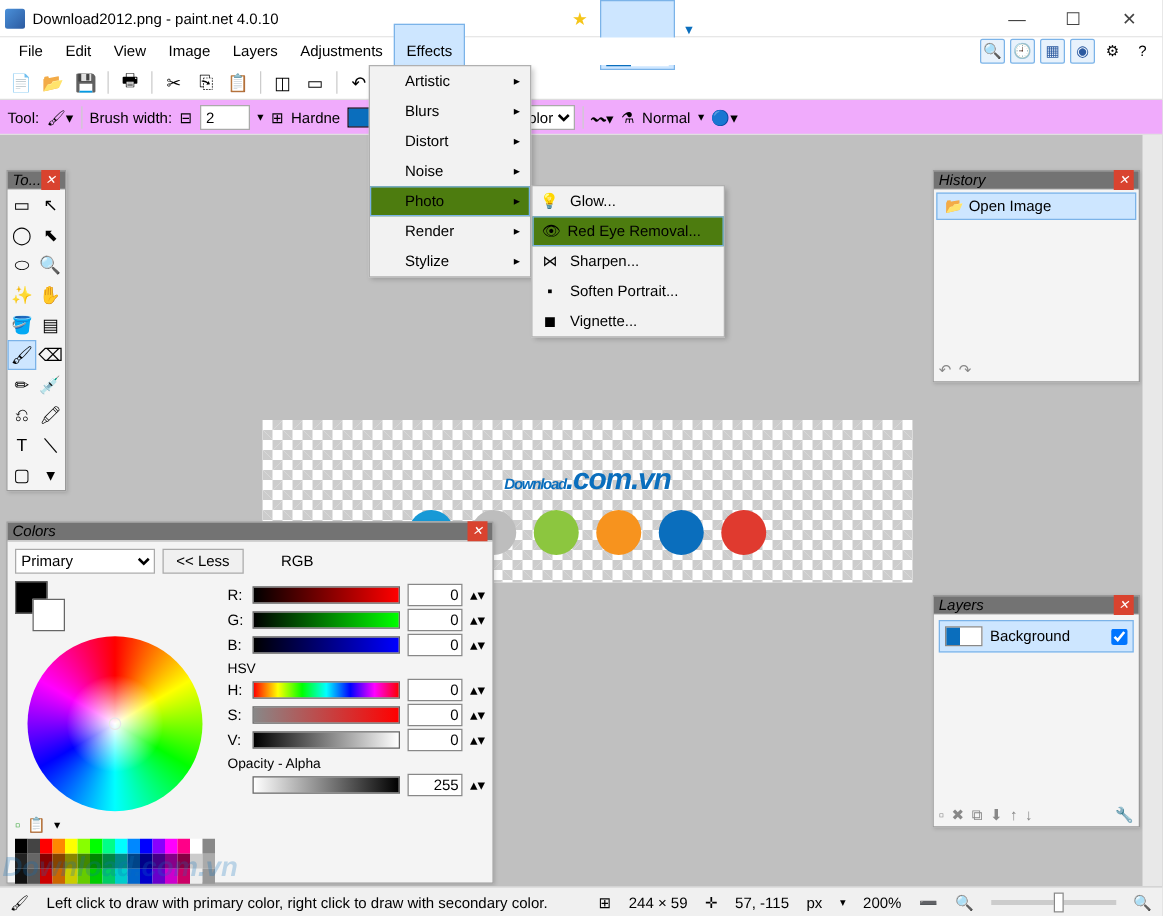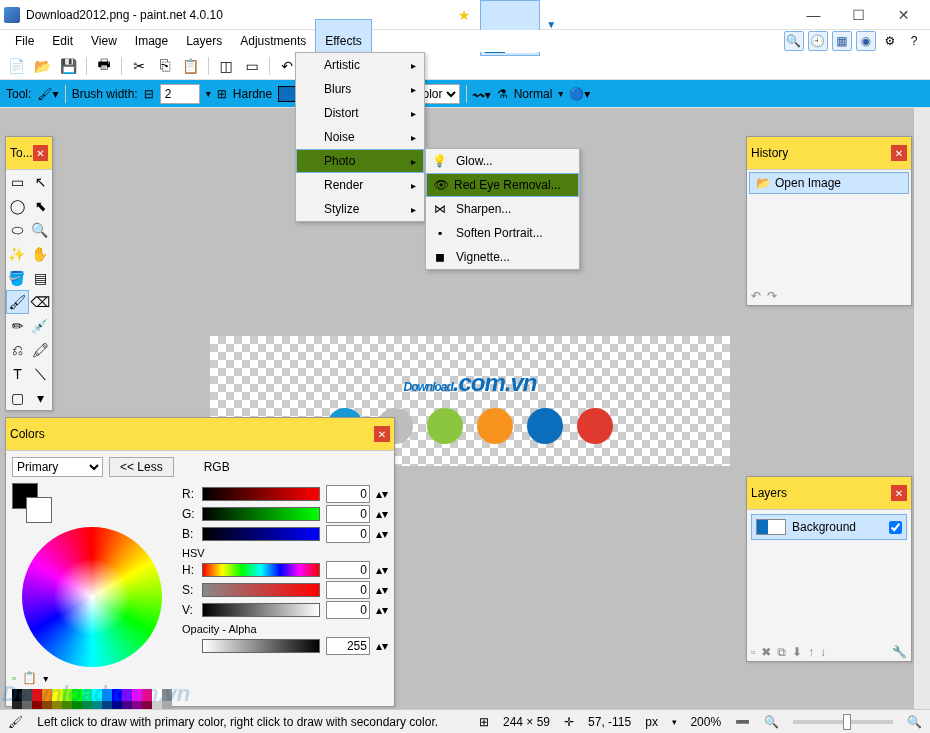--- a/index.html
+++ b/index.html
@@ -34,21 +34,21 @@
 .photo-menu { left: 425px; top: 148px; width: 155px; }
 .photo-menu .item { padding: 5px 8px 5px 30px; }
 .photo-menu .item .mini-ico { position:absolute; left:6px; width:16px; height:16px; display:flex; align-items:center; justify-content:center; font-size:12px;}
 
 
 .toolbar1 { height: 28px; display: flex; align-items: center; padding: 0 6px; gap: 4px; background: #fff; border-bottom: 1px solid #ddd; }
 .toolbar1 .tb-btn { width: 22px; height: 22px; display: flex; align-items: center; justify-content: center; font-size: 14px; cursor: pointer; border-radius: 2px; }
 .toolbar1 .sep { width: 1px; height: 18px; background: #ccc; margin: 0 2px; }
 
 
-.toolbar2 { height: 28px; display: flex; align-items: center; padding: 0 6px; gap: 6px; background: #0ea5e9; border-bottom: 1px solid #e0e0e0; }
+.toolbar2 { height: 28px; display: flex; align-items: center; padding: 0 6px; gap: 6px; background: #f0abfc; border-bottom: 1px solid #e0e0e0; }
 .toolbar2 label { color: #000; }
 .toolbar2 input { width: 40px; height: 20px; border: 1px solid #aaa; padding: 0 4px; }
 .toolbar2 select { height: 20px; border: 1px solid #aaa; background: #fff; }
 .toolbar2 .color-sample { display:flex; width:70px; height:16px; border:1px solid #000;}
 .toolbar2 .color-sample .c1 { flex:1; background:#0a6ebd;}
 .toolbar2 .color-sample .c2 { flex:1; background:#fff;}
 
 
 .canvas-area { position: absolute; left: 0; top: 108px; right: 0; bottom: 24px; background: #c0c0c0; overflow: hidden; }
 .canvas { position: absolute; left: 210px; top: 228px; width: 520px; height: 130px; 
@@ -56,21 +56,21 @@
   background-size: 16px 16px; background-position: 0 0,0 8px,8px -8px,-8px 0; background-color: #fff;
   display:flex; flex-direction:column; align-items:center; justify-content:center;
 }
 .canvas .logo-text { font-size:36px; font-weight:bold; font-style:italic; color:#0a6ebd; letter-spacing:-1px;}
 .canvas .logo-text .ext { color:#0a6ebd; font-size:24px; font-style:italic;}
 .canvas .dots { display:flex; gap:14px; margin-top:8px;}
 .canvas .dots div { width:36px; height:36px; border-radius:50%; }
 
 
 .panel { position: absolute; background: #f4f4f4; border: 1px solid #999; box-shadow: 1px 1px 3px rgba(0,0,0,0.15); }
-.panel-header { height: 33px; background: #fde047; border-bottom: 1px solid #ccc; display: flex; align-items: center; padding: 0 4px; font-size: 12px; }
+.panel-header { height: 15px; background: #737373; border-bottom: 1px solid #ccc; display: flex; align-items: center; padding: 0 4px; font-size: 12px; font-style: italic; }
 .panel-header .title { flex: 1; }
 .panel-header .close { width: 16px; height: 16px; background: #d9432f; color: #fff; display: flex; align-items: center; justify-content: center; font-size: 10px; cursor: pointer; }
 
 
 .tools-panel { left: 5px; top: 136px; width: 48px; }
 .tools-grid { display: grid; grid-template-columns: 1fr 1fr; }
 .tools-grid .tool { height: 24px; display: flex; align-items: center; justify-content: center; font-size: 14px; cursor: pointer; }
 .tools-grid .tool.active { background: #cde6ff; border: 1px solid #7bb3e8; }
 
 
@@ -82,21 +82,21 @@
 
 .layers-panel { right: 18px; top: 476px; width: 166px; height: 186px; }
 .layers-panel .layer-item { background: #cde6ff; border: 1px solid #7bb3e8; margin: 4px; padding: 4px; display: flex; align-items: center; gap: 6px; }
 .layers-panel .layer-item .thumb { width: 30px; height: 16px; background: #fff; border: 1px solid #888; background-image: linear-gradient(90deg,#0a6ebd 40%,#fff 40%);}
 .layers-panel .layer-item input[type=checkbox] { margin-left: auto; }
 .layers-panel .footer { position:absolute; bottom:2px; left:4px; right:4px; display:flex; gap:6px; color:#888; font-size:14px;}
 
 
 .colors-panel { left: 5px; bottom: 26px; width: 390px; height: 290px; }
 .colors-panel .top-row { display:flex; gap:6px; padding:6px; align-items:center;}
-.colors-panel select { height:20px; border:1px solid #aaa; background:#fff; width:91px;}
+.colors-panel select { height:20px; border:1px solid #aaa; background:#fff; width:112px;}
 .colors-panel button { height:20px; border:1px solid #aaa; background:#f0f0f0; padding:0 10px; cursor:pointer;}
 .colors-panel .body { display:flex; padding:0 6px; gap:10px;}
 .colors-panel .left-col { width:160px;}
 .colors-panel .swatch-main { width:40px; height:40px; position:relative; margin-bottom:4px;}
 .colors-panel .swatch-main .sw1 { position:absolute; width:26px; height:26px; background:#000; border:1px solid #666; left:0; top:0;}
 .colors-panel .swatch-main .sw2 { position:absolute; width:26px; height:26px; background:#fff; border:1px solid #666; left:14px; top:14px;}
 .colors-panel .wheel { width:140px; height:140px; border-radius:50%; background: conic-gradient(red,yellow,lime,cyan,blue,magenta,red); position:relative; margin:0 auto;}
 .colors-panel .wheel::after { content:''; position:absolute; inset:22%; border-radius:50%; background:radial-gradient(#fff,transparent 70%);}
 .colors-panel .wheel .center-dot { position:absolute; left:50%; top:50%; width:10px; height:10px; border:1px solid #333; border-radius:50%; transform:translate(-50%,-50%);}
 .colors-panel .palette-row { display:flex; gap:6px; margin-top:4px; align-items:center;}

